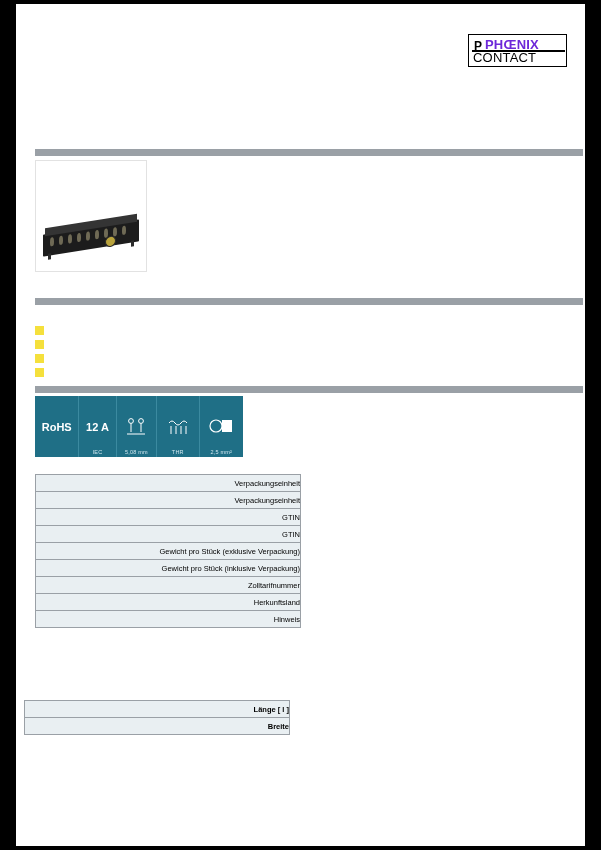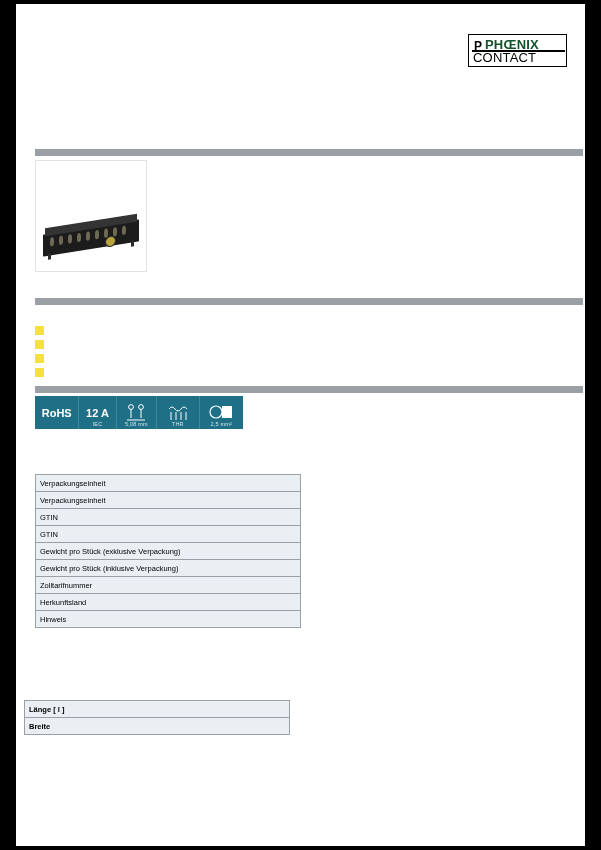--- a/index.html
+++ b/index.html
@@ -41,21 +41,21 @@
     height: 27px;
     display: flex;
     flex-direction: column;
     justify-content: center;
   }
   .logo-line1 {
     font-size: 13px;
     font-weight: bold;
     letter-spacing: 0.2px;
     line-height: 13px;
-    color: #14532d;
+    color: #6d28d9;
     padding-left: 13px;
   }
   .logo-line2 {
     font-size: 13px;
     font-weight: normal;
     letter-spacing: 0.2px;
     line-height: 13px;
     color: #000000;
     padding-left: 1px;
   }
@@ -165,21 +165,21 @@
     margin-bottom: 5px;
     width: 9px;
   }
 
   
   .picto {
     position: absolute;
     left: 19px;
     top: 392px;
     width: 208px;
-    height: 33px;
+    height: 61px;
     background: #1f6f86;
     display: flex;
     align-items: stretch;
   }
   .picto-cell {
     flex: 1 1 auto;
     position: relative;
     border-right: 1px solid #3b8aa0;
     display: flex;
     flex-direction: column;
@@ -220,21 +220,21 @@
     table-layout: fixed;
   }
   table.spec td {
     border: 1px solid #9aa0a6;
     font-size: 7.5px;
     color: #000000;
     padding: 2px 0 2px 4px;
     height: 12px;
     vertical-align: middle;
   }
-  td.label { background: #e9eff2; }
+  td.label { background: #e9eff2; text-align: right; }
   .t1 { left: 19px; top: 470px; width: 266px; }
   .t2 { left: 8px; top: 696px; width: 266px; font-weight: bold; }
   .tall { height: 34px; }
 </style>
 </head>
 <body>
 
 <div class="page">
 
   <div class="logo">

